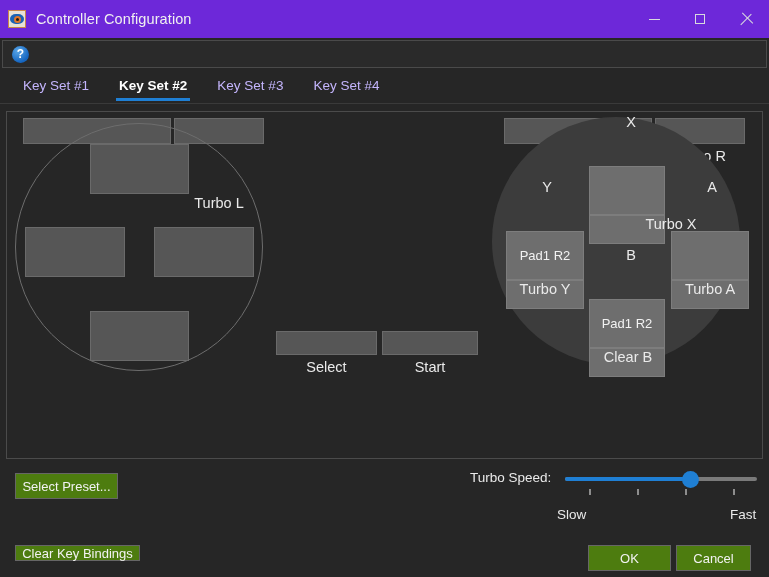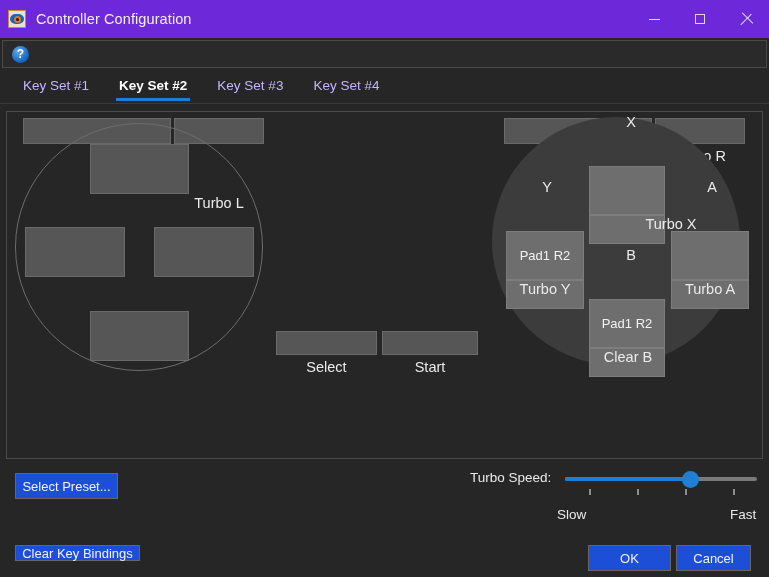--- a/index.html
+++ b/index.html
@@ -217,21 +217,21 @@
     border-radius: 50%;
     box-sizing: border-box;
   }
 
   
   .bottom {
     position: relative;
     flex: 1 1 auto;
   }
   .flat-btn {
-    background: #1d4ed8;
+    background: #4d7c0f;
     border: 1px solid #666666;
     color: #f2f2f2;
     font-size: 13px;
     display: flex;
     align-items: center;
     justify-content: center;
     box-sizing: border-box;
     cursor: default;
     white-space: nowrap;
   }

